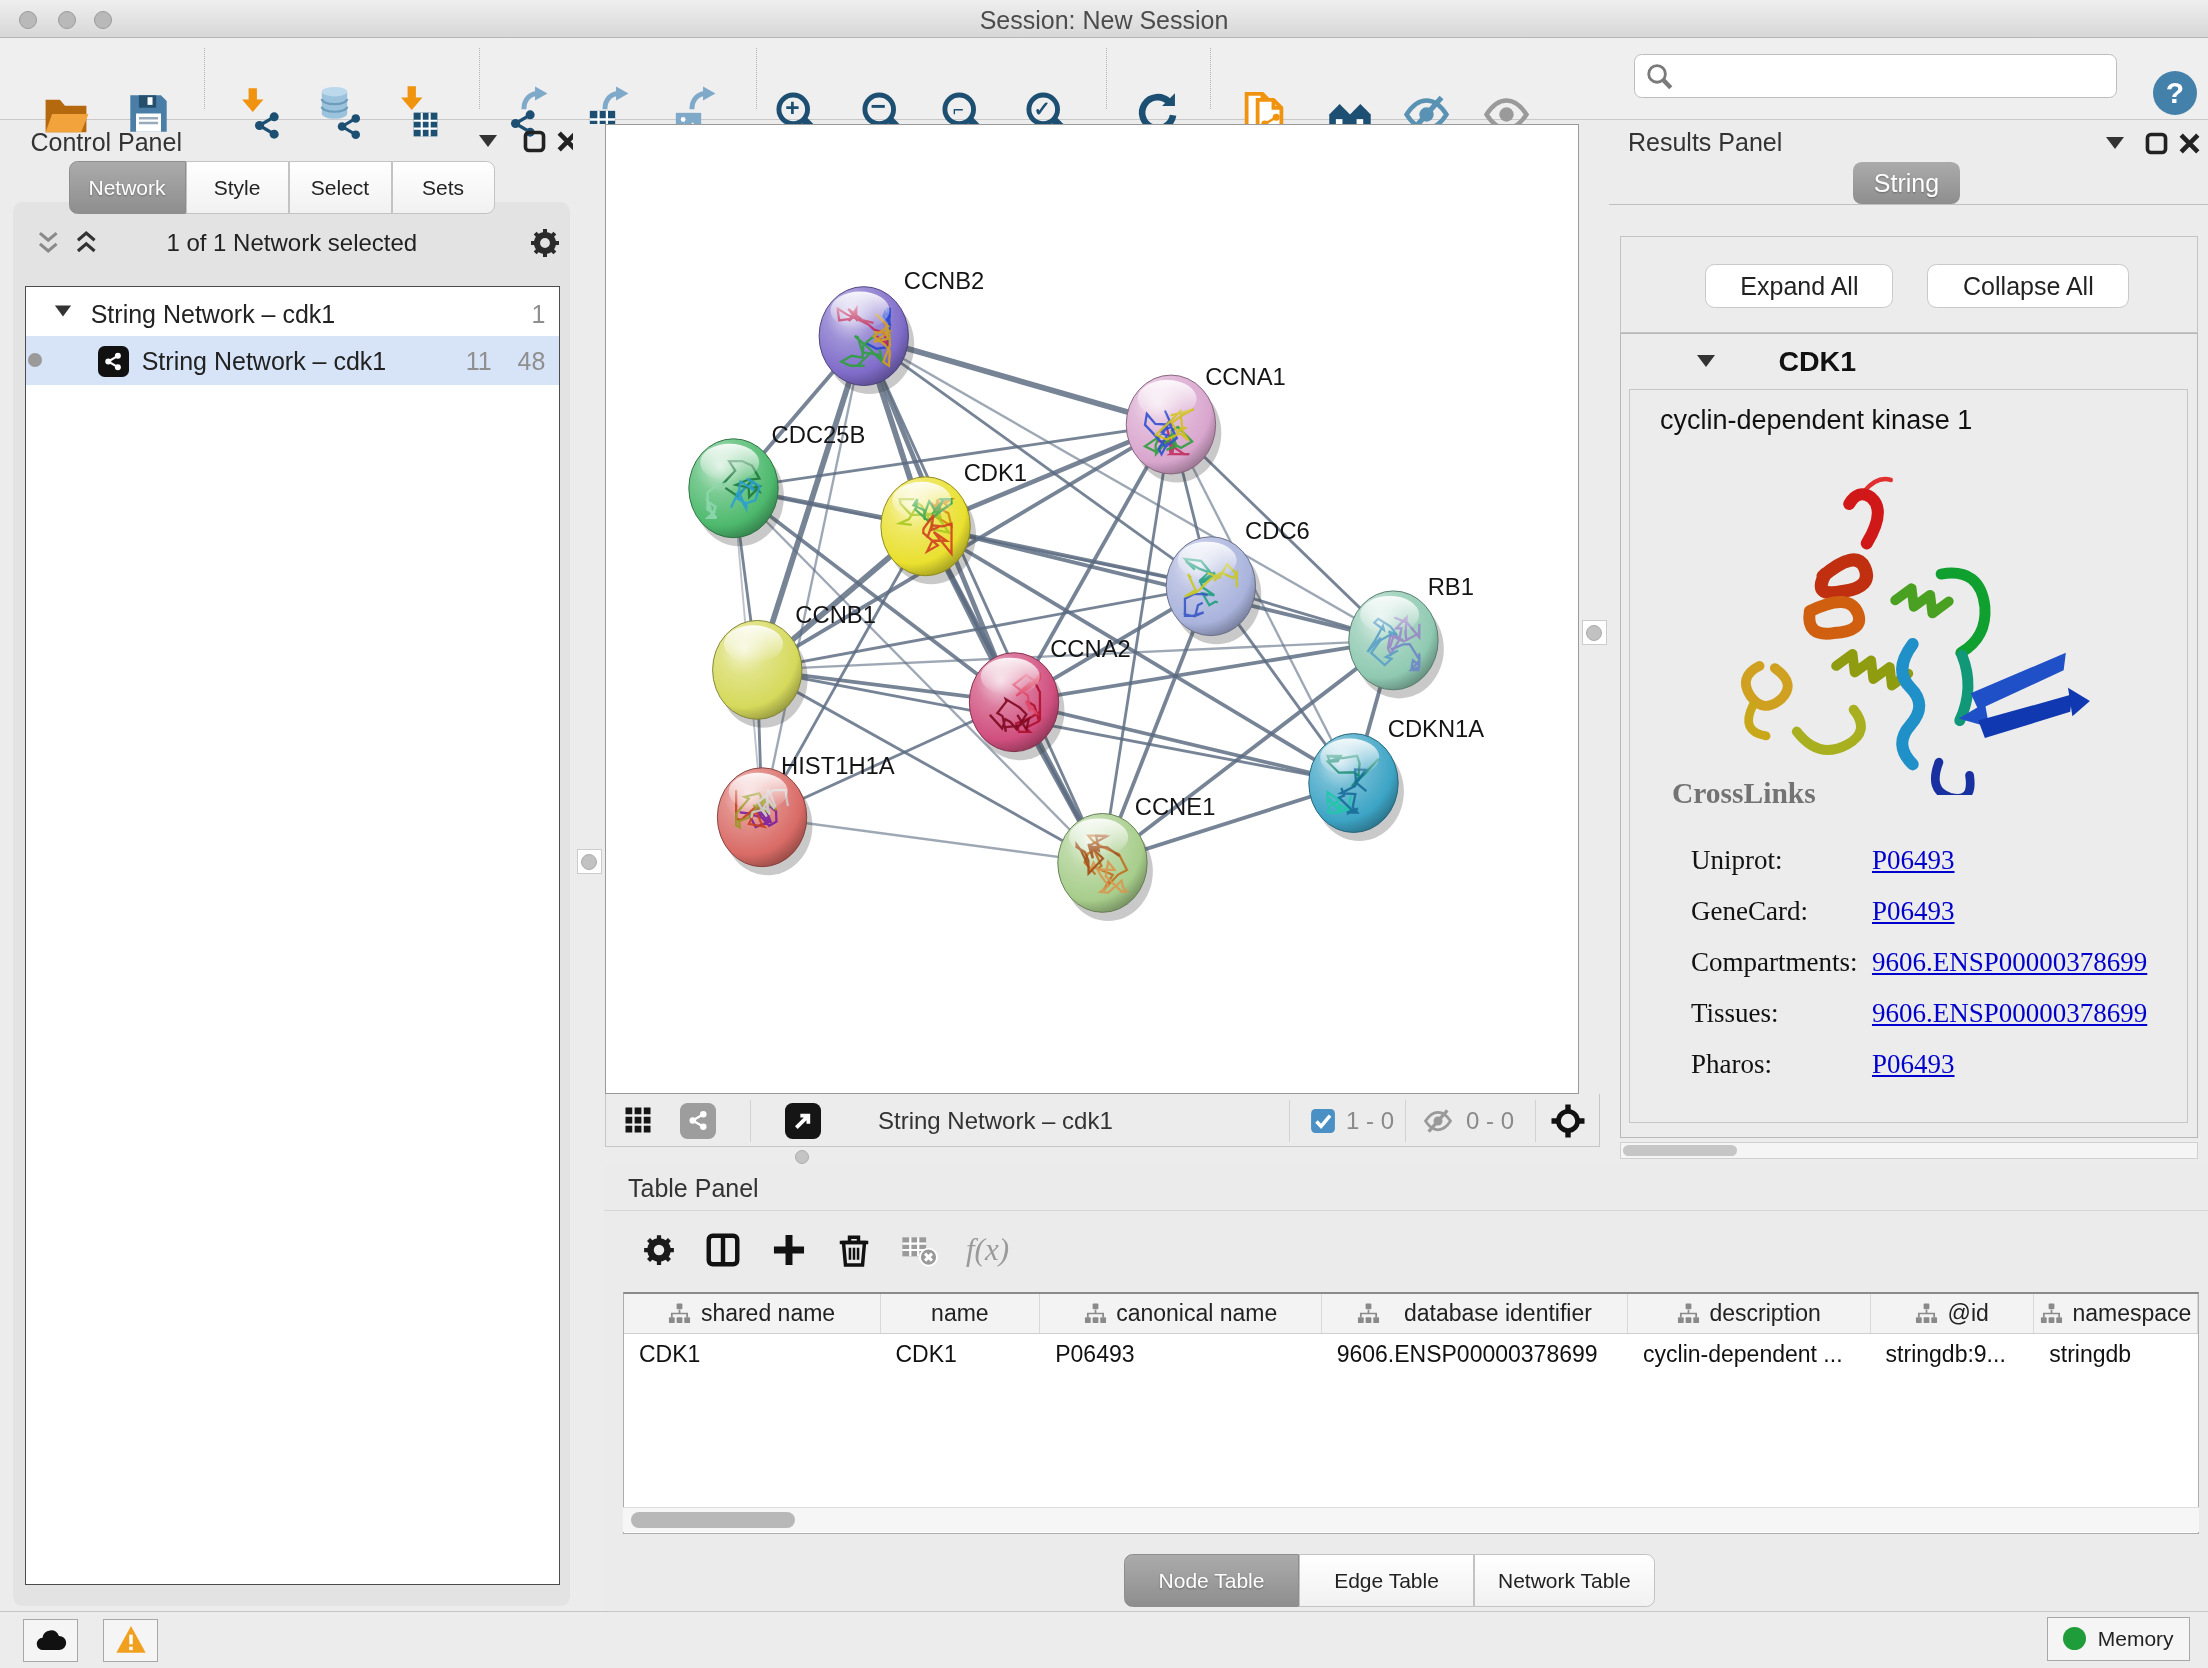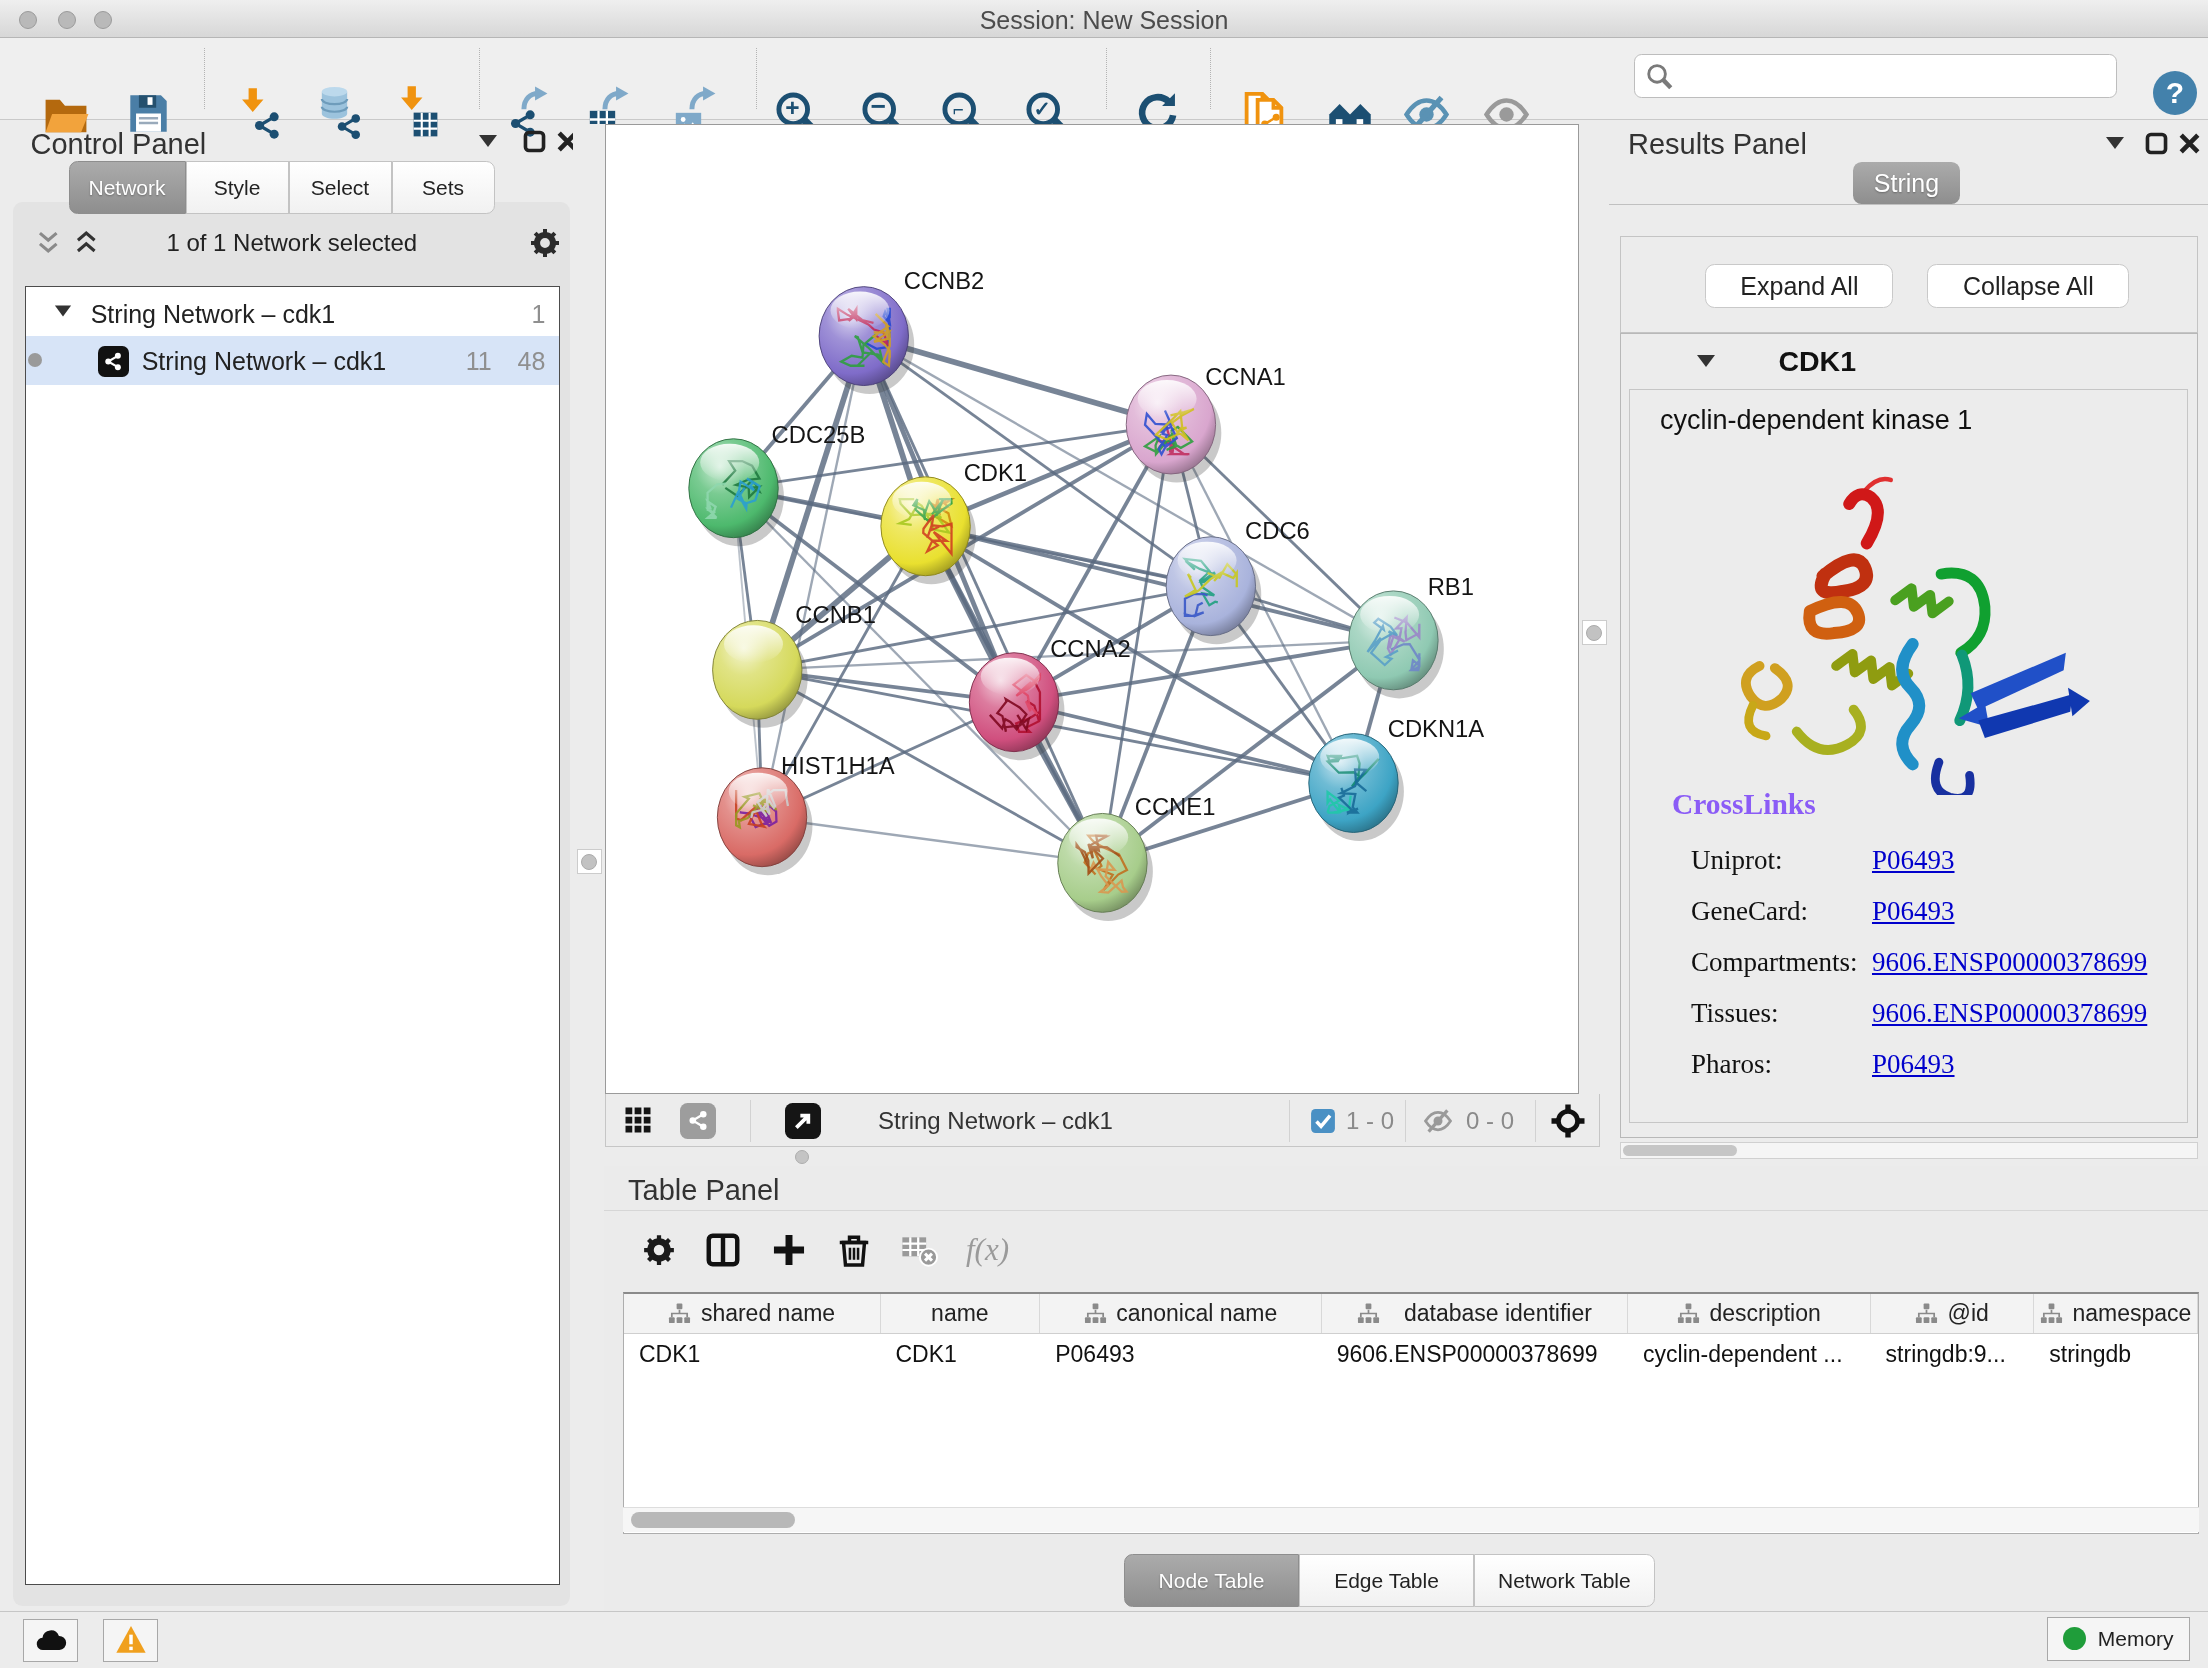--- a/index.html
+++ b/index.html
@@ -13,21 +13,21 @@
 
 #toolbar{position:absolute;left:0;top:38px;width:2208px;height:82px;background:#efefef;border-bottom:1.9px solid #c9c9c9}
 .tbtn{position:absolute;top:53px;width:53px;height:53px;transform:translate(-50%,-50%) translateY(26px);cursor:pointer}
 .tsep{position:absolute;top:9.5px;height:61px;border-left:1.9px dotted #b3b3b3}
 .ovr{position:absolute}
 #search-box{position:absolute;left:1634px;top:16px;width:483px;height:44px;background:#fff;border:1.9px solid #bdbdbd;border-radius:7.6px}
 #search-box input{position:absolute;left:46px;top:1.9px;width:428px;height:36px;border:none;outline:none;font-size:23px;background:transparent}
 #search-box .mg{position:absolute;left:9.5px;top:7.6px;color:#7a7a7a}
 #help-btn{position:absolute;left:2153px;top:55px;width:44px;height:44px;transform:translateY(-50%);border-radius:50%;background:#4381ab;color:#fff;font-size:30px;font-weight:bold;text-align:center;line-height:44px;cursor:pointer}
 
-.ph-title{font-size:29px;color:#333}
+.ph-title{font-size:25px;color:#333}
 .tri{width:0;height:0;border-left:9.5px solid transparent;border-right:9.5px solid transparent;border-top:12.4px solid #333;display:inline-block}
 .seg{height:53px;border:1px solid #c3c3c3;background:linear-gradient(#ffffff,#f1f1f1);font-size:21px;color:#222;display:flex;align-items:center;justify-content:center;cursor:pointer}
 .seg.sel{background:linear-gradient(#ababab,#8e8e8e);color:#fff;border-color:#8e8e8e;text-shadow:0 1px 1.9px rgba(0,0,0,.3)}
 .seg:first-child{border-radius:8.6px 0 0 8.6px}
 .seg:last-child{border-radius:0 8.6px 8.6px 0}
 
 #control-panel{position:absolute;left:9.5px;top:124px;width:563px;height:1484px}
 #cp-head{position:absolute;left:0;top:0;width:100%;height:38px}
 #cp-title{position:absolute;left:21px;top:3.8px}
 #cp-tabs{position:absolute;left:59px;top:37px;display:flex;z-index:2}
@@ -62,21 +62,21 @@
 #rp-tab{position:absolute;left:244px;top:38px;min-width:107px;height:42px;border-radius:8.6px;background:linear-gradient(#ababab,#8e8e8e);color:#fff;font-size:25px;display:flex;align-items:center;justify-content:center;text-shadow:0 1px 1.9px rgba(0,0,0,.3);cursor:pointer;z-index:2}
 #rp-topline{position:absolute;left:0;top:80px;width:100%;border-top:1.9px solid #c0c0c0}
 #rp-btnbox{position:absolute;left:11.4px;top:112px;width:578px;height:97px;border:1.9px solid #c4c4c4}
 .rp-btn{position:absolute;top:27px;height:44px;background:#fff;border:1.9px solid #c9c9c9;border-radius:9.5px;font-size:25px;display:flex;align-items:center;justify-content:center;cursor:pointer}
 #rp-content{position:absolute;left:11.4px;top:209px;width:578px;height:805px;border:1.9px solid #b8b8b8}
 #gene-row{position:absolute;left:0;top:0;width:100%;height:55px}
 #gene-name{position:absolute;left:157px;top:11.4px;font-size:28.5px;font-weight:bold;color:#111}
 #gene-box{position:absolute;left:7.6px;top:55px;width:559px;height:734px;border:1.9px solid #c6c6c6}
 #gene-desc{position:absolute;left:30px;top:15px;font-size:27px;color:#111}
 #protein-img{position:absolute;left:57px;top:44px}
-#xl-head{position:absolute;left:42px;top:398px;font-family:"Liberation Serif",serif;font-weight:bold;font-size:29.5px;color:#8b5cf6}
+#xl-head{position:absolute;left:42px;top:387px;font-family:"Liberation Serif",serif;font-weight:bold;font-size:29.5px;color:#737373}
 #xl-rows{position:absolute;left:61px;top:455px;width:476px}
 .xl-row{height:51px;font-family:"Liberation Serif",serif;font-size:27px}
 .xl-row .xl-label{display:inline-block;width:181px;color:#111}
 .xl-row a{color:#0000cc;text-decoration:underline;cursor:pointer}
 #rp-scroll{position:absolute;left:11.4px;top:1018px;width:578px;height:17px;background:#f5f5f5;border:1px solid #d0d0d0}
 #rp-scroll i{position:absolute;left:1.9px;top:1.9px;width:114px;height:11.4px;border-radius:5.7px;background:#c6c6c6}
 
 #table-panel{position:absolute;left:604px;top:1166px;width:1605px;height:445px;background:#ebebeb}
 #tp-title{position:absolute;left:24px;top:7.6px}
 #tp-line{position:absolute;left:0;top:44px;width:100%;border-top:1px solid #d6d6d6}

